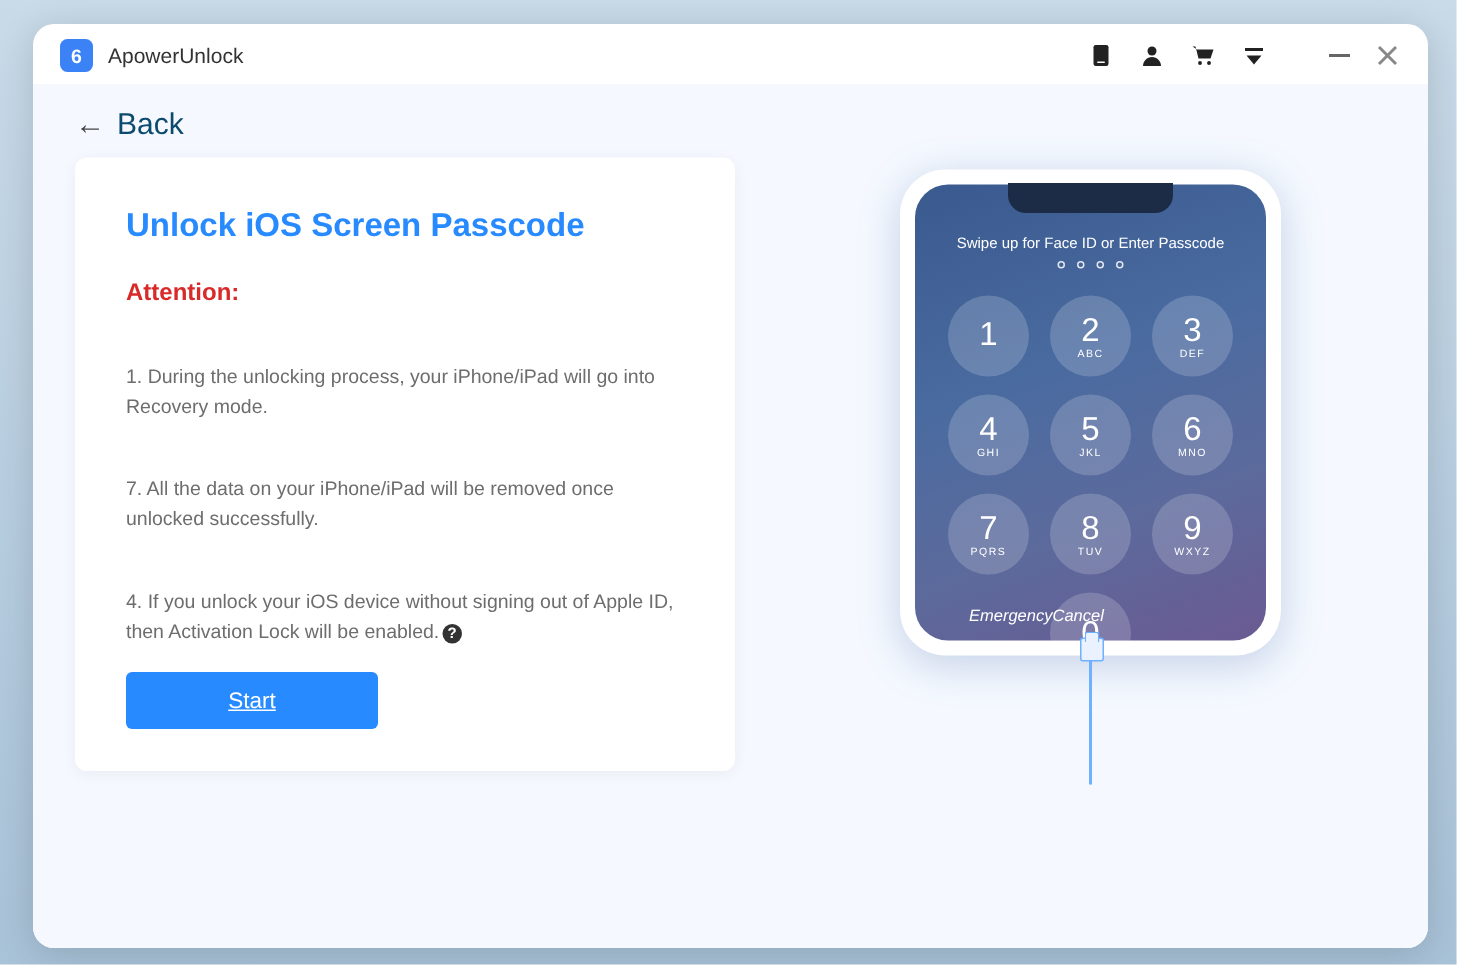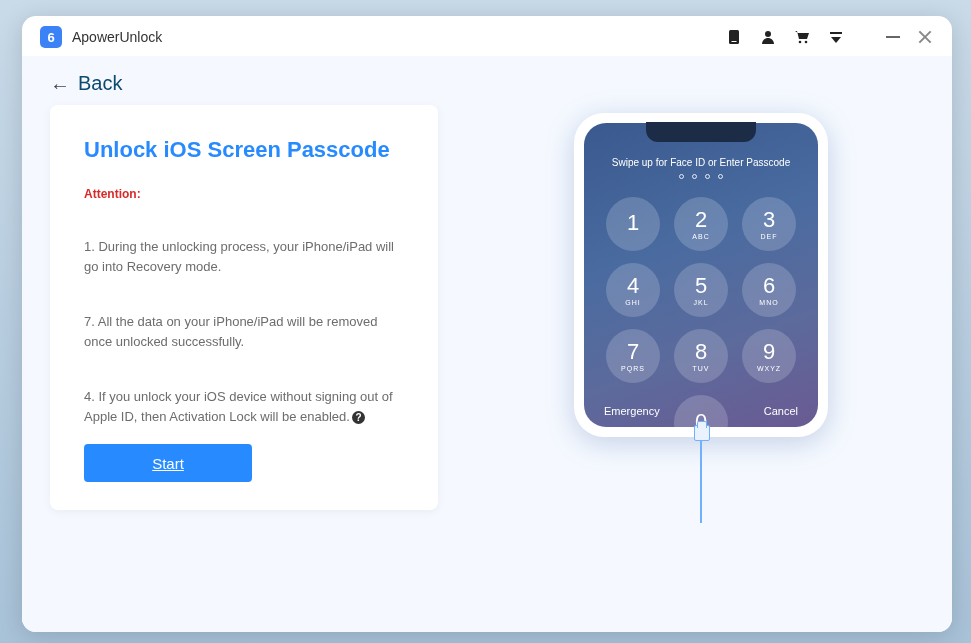--- a/index.html
+++ b/index.html
@@ -55,26 +55,26 @@
     position: relative;
   }
   .back-row { display: flex; align-items: center; gap: 8px; cursor: pointer; }
   .back-arrow { font-size: 20px; color: #444; }
   .back-label { font-size: 20px; color: #0c4a6e; }
 
   .content { display: flex; gap: 40px; margin-top: 10px; align-items: flex-start; }
   .card {
     background: #fff;
     border-radius: 8px;
-    width: 388px;
+    width: 440px;
     padding: 32px 34px 28px 34px;
     box-shadow: 0 2px 10px rgba(0,0,0,0.05);
   }
   .page-title { color: #278aff; font-size: 22px; font-weight: 600; margin-bottom: 24px; }
-  .attention { color: #d92a2a; font-weight: 700; font-size: 12px; margin-bottom: 18px; }
+  .attention { color: #d92a2a; font-weight: 700; font-size: 16px; margin-bottom: 18px; }
   .note { color: #6d6d6d; font-size: 13px; line-height: 1.5; margin-bottom: 20px; margin-top: 36px; }
   .note:last-of-type { margin-bottom: 18px; }
   .info-dot {
     display: inline-flex; align-items: center; justify-content: center;
     width: 13px; height: 13px; border-radius: 50%;
     background: #333; color: #fff; font-size: 10px; font-weight: 700;
     margin-left: 2px;
   }
   .start-btn {
     width: 168px; height: 38px;
@@ -116,23 +116,23 @@
   .key {
     background: rgba(255,255,255,0.18);
     border-radius: 50%;
     display: flex; flex-direction: column; align-items: center; justify-content: center;
     color: #fff;
   }
   .key .num { font-size: 22px; font-weight: 300; line-height: 1; }
   .key .let { font-size: 7px; letter-spacing: 1px; margin-top: 2px; }
   .key.zero { grid-column: 2; }
   .bottom-row {
-    position: absolute; bottom: 10px; left: 0; right: 0;
-    display: flex; justify-content: space-between; padding: 0 20px;
-    color: #fff; font-size: 11px;
+    position: absolute; bottom: 10px; left: 16px; right: 0;
+    display: flex; padding: 0 20px;
+    color: #fff; font-size: 11px; font-style: italic;
   }
   .cable {
     width: 2px; height: 86px; background: #6fb0ff;
     position: relative; margin-top: 0;
   }
   .cable::before {
     content: ""; position: absolute; top: -12px; left: -6px;
     width: 14px; height: 14px; border: 1px solid #6fb0ff; border-radius: 2px;
     background: #eaf2ff;
   }

